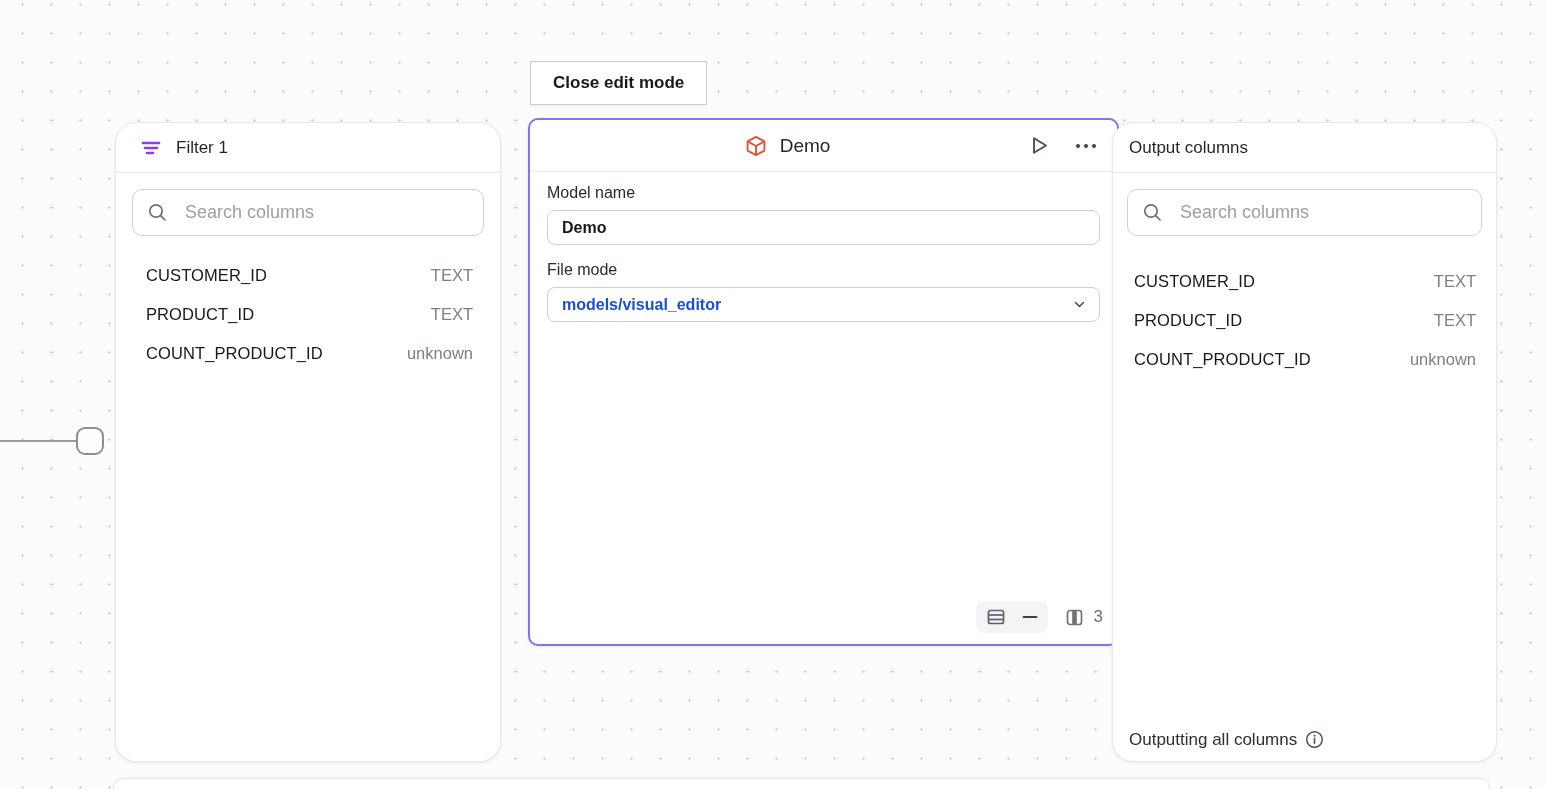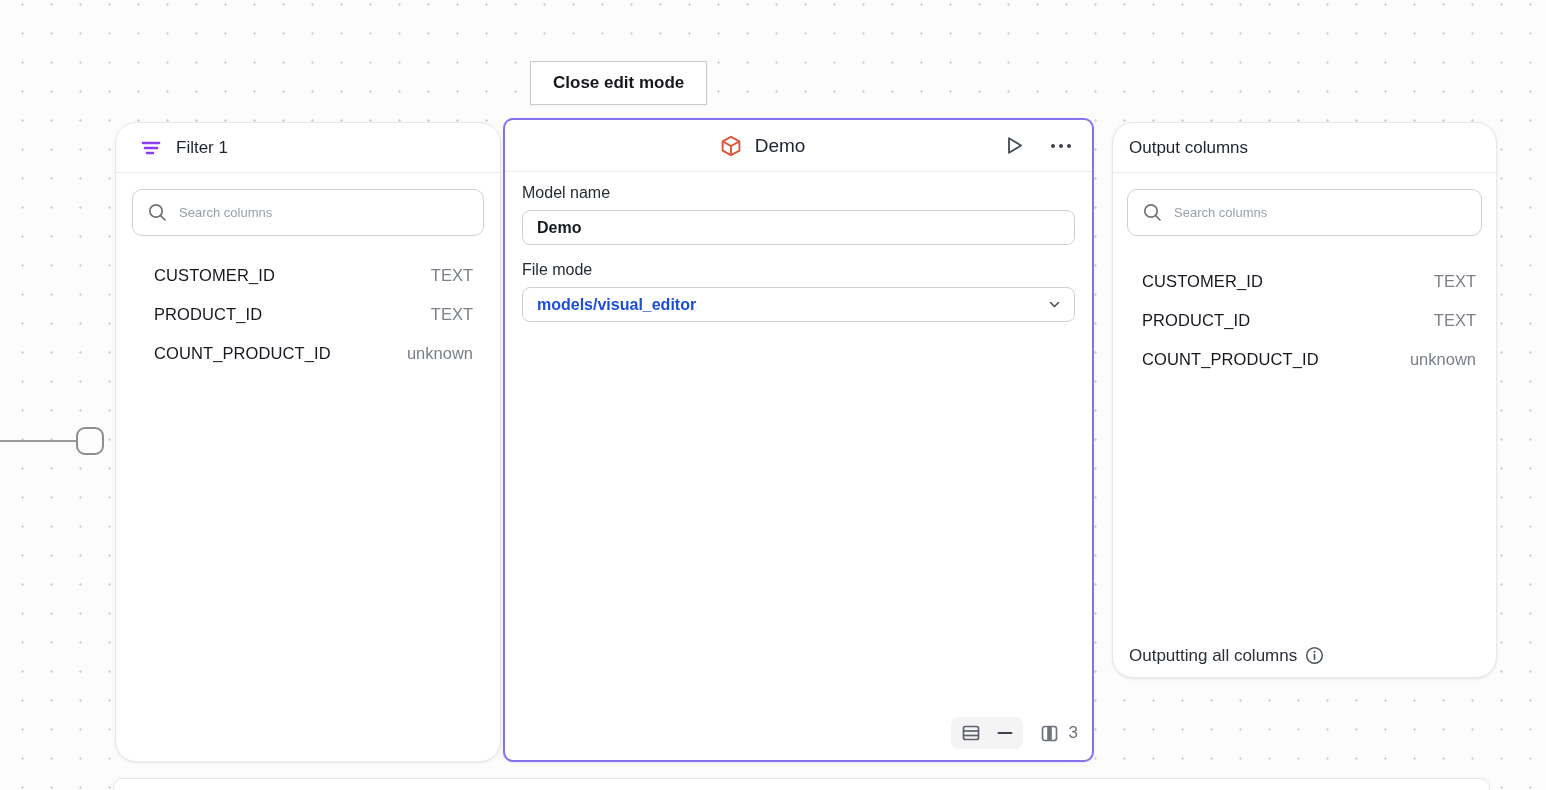--- a/index.html
+++ b/index.html
@@ -52,40 +52,40 @@
     margin: 16px;
     height: 47px;
     border: 1px solid #cdd1d7;
     border-radius: 10px;
     display: flex; align-items: center;
     padding: 0 12px 0 14px;
     background: #fff;
   }
   .search-box input {
     border: none; outline: none; flex: 1;
-    font-family: inherit; font-size: 13px; color: #a16207;
-    margin-left: 11px; background: transparent;
+    font-family: inherit; font-size: 18px; color: #a16207;
+    margin-left: 17px; background: transparent;
   }
   .search-box input::placeholder { color: #9aa0aa; }
 
   
   .col-list { padding: 4px 0; }
   .col-row {
     display: flex; align-items: center; justify-content: space-between;
     height: 39px; padding: 0 27px 0 30px;
   }
-  .col-name { font-size: 16.5px; color: #15181e; letter-spacing: 0.1px; margin-left: 8px; }
+  .col-name { font-size: 16.5px; color: #15181e; letter-spacing: 0.1px; }
   .col-type { font-size: 16.5px; color: #7b8089; }
 
   
   #filter-panel { left: 115px; top: 122px; width: 386px; height: 640px; }
 
   
   #model-panel {
-    left: 503px; top: 118px; width: 591px; height: 644px;
+    left: 528px; top: 118px; width: 591px; height: 528px;
     border: 2px solid #8374ee;
     border-radius: 10px;
   }
   #model-panel .panel-header {
     flex-basis: 52px;
     padding: 0 18px;
   }
   .model-header-center {
     flex: 1; display: flex; align-items: center; justify-content: center;
     gap: 12px;
@@ -122,21 +122,21 @@
   }
   .footer-pill {
     display: flex; align-items: center; gap: 14px;
     background: #f4f4f5; border-radius: 8px;
     padding: 5px 9px;
   }
   .footer-cols { display: flex; align-items: center; gap: 9px; }
   .footer-count { font-size: 17px; color: #6d727b; }
 
   
-  #output-panel { left: 1112px; top: 122px; width: 385px; height: 556px; }
+  #output-panel { left: 1112px; top: 122px; width: 385px; height: 640px; }
   #output-panel .col-row { height: 39px; padding: 0 20px 0 21px; }
   #output-panel .col-list { padding: 10px 0 0 0; }
   .output-footer {
     margin-top: auto;
     flex: 0 0 43px;
     display: flex; align-items: center; gap: 8px;
     padding: 0 16px;
     font-size: 17px; color: #2a2f38;
   }
 

